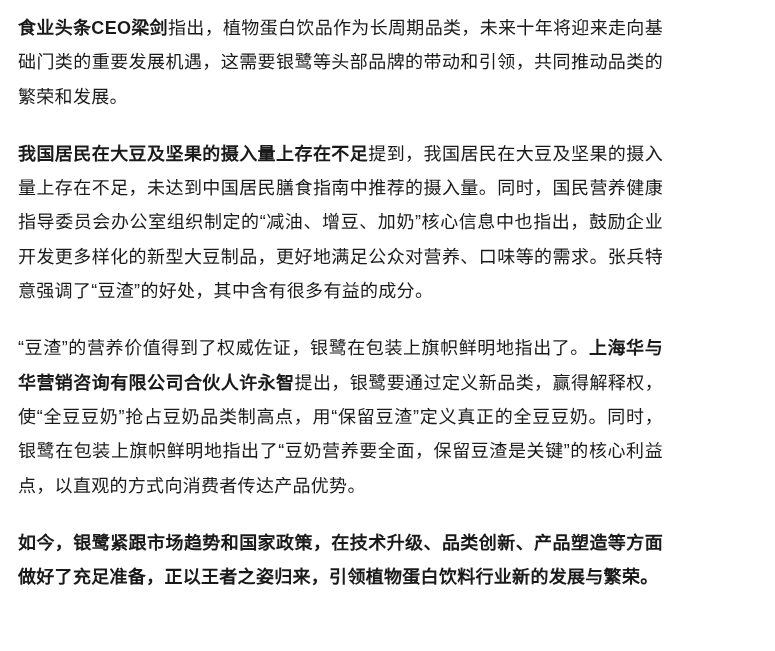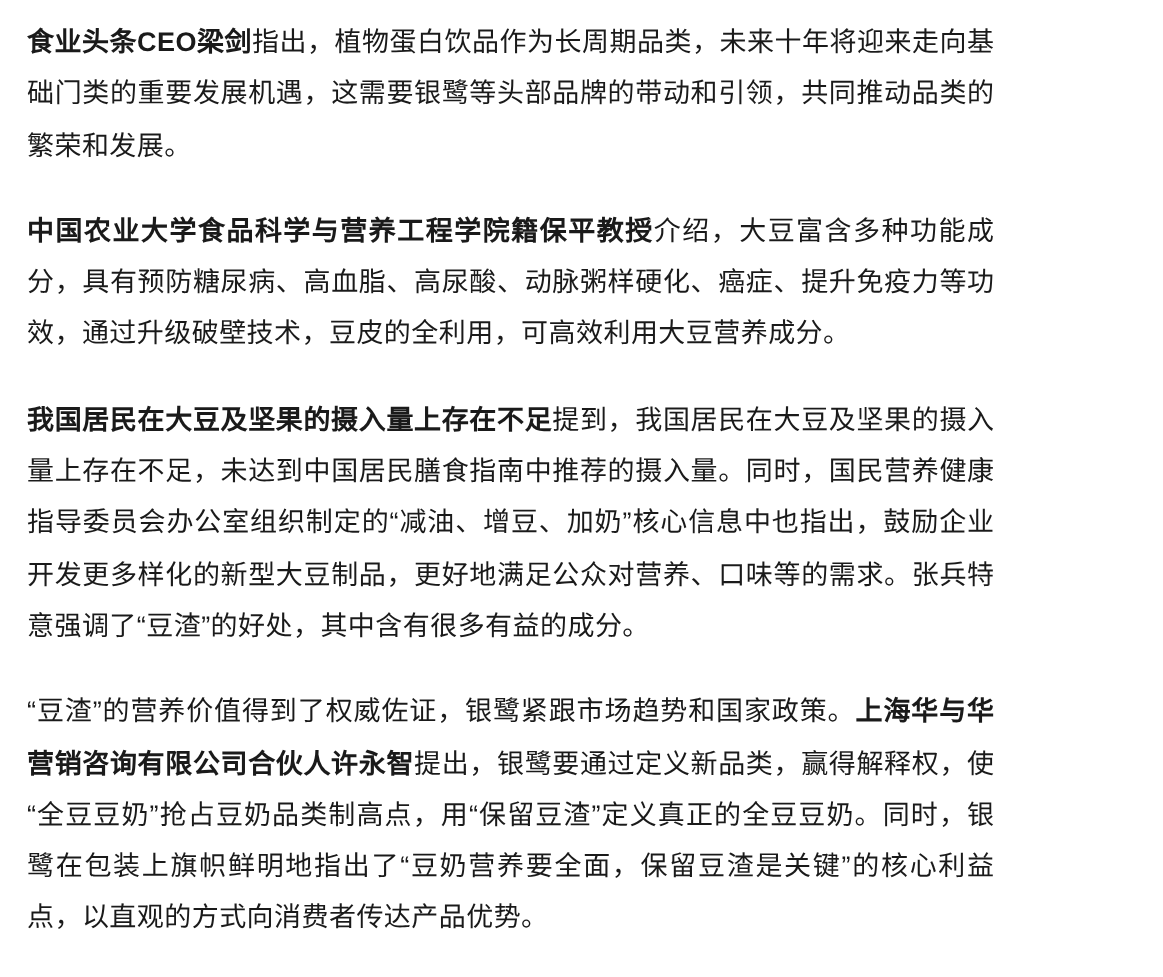--- a/index.html
+++ b/index.html
@@ -33,20 +33,20 @@
     font-weight: 700;
   }
 </style>
 </head>
 <body>
 
 <div class="article">
 
   <p><span class="b">食业头条CEO梁剑</span><span>指出，植物蛋白饮品作为长周期品类，未来十年将迎来走向基础门类的重要发展机遇，这需要银鹭等头部品牌的带动和引领，共同推动品类的繁荣和发展。</span></p>
 
-  <p><span class="b">中国农业大学食品科学与营养工程学院籍保平教授</span><span>介绍，大豆富含多种功能成分，具有预防糖尿病、高血脂、高尿酸、动脉粥样硬化、癌症、提升免疫力等功效，通过升级破壁技术，豆皮的全利用，可高效利用大豆营养成分。</span></p>
 
   <p><span class="b">我国居民在大豆及坚果的摄入量上存在不足</span><span>提到，我国居民在大豆及坚果的摄入量上存在不足，未达到中国居民膳食指南中推荐的摄入量。同时，国民营养健康指导委员会办公室组织制定的“减油、增豆、加奶”核心信息中也指出，鼓励企业开发更多样化的新型大豆制品，更好地满足公众对营养、口味等的需求。张兵特意强调了“豆渣”的好处，其中含有很多有益的成分。</span></p>
 
-  <p><span>“豆渣”的营养价值得到了权威佐证，银鹭紧跟市场趋势和国家政策。</span><span class="b">上海华与华营销咨询有限公司合伙人许永智</span><span>提出，银鹭要通过定义新品类，赢得解释权，使“全豆豆奶”抢占豆奶品类制高点，用“保留豆渣”定义真正的全豆豆奶。同时，银鹭在包装上旗帜鲜明地指出了“豆奶营养要全面，保留豆渣是关键”的核心利益点，以直观的方式向消费者传达产品优势。</span></p>
+  <p><span>“豆渣”的营养价值得到了权威佐证，银鹭在包装上旗帜鲜明地指出了。</span><span class="b">上海华与华营销咨询有限公司合伙人许永智</span><span>提出，银鹭要通过定义新品类，赢得解释权，使“全豆豆奶”抢占豆奶品类制高点，用“保留豆渣”定义真正的全豆豆奶。同时，银鹭在包装上旗帜鲜明地指出了“豆奶营养要全面，保留豆渣是关键”的核心利益点，以直观的方式向消费者传达产品优势。</span></p>
 
+  <p><span class="b">如今，银鹭紧跟市场趋势和国家政策，在技术升级、品类创新、产品塑造等方面做好了充足准备，正以王者之姿归来，引领植物蛋白饮料行业新的发展与繁荣。</span></p>
 
 </div>
 
 </body></html>

